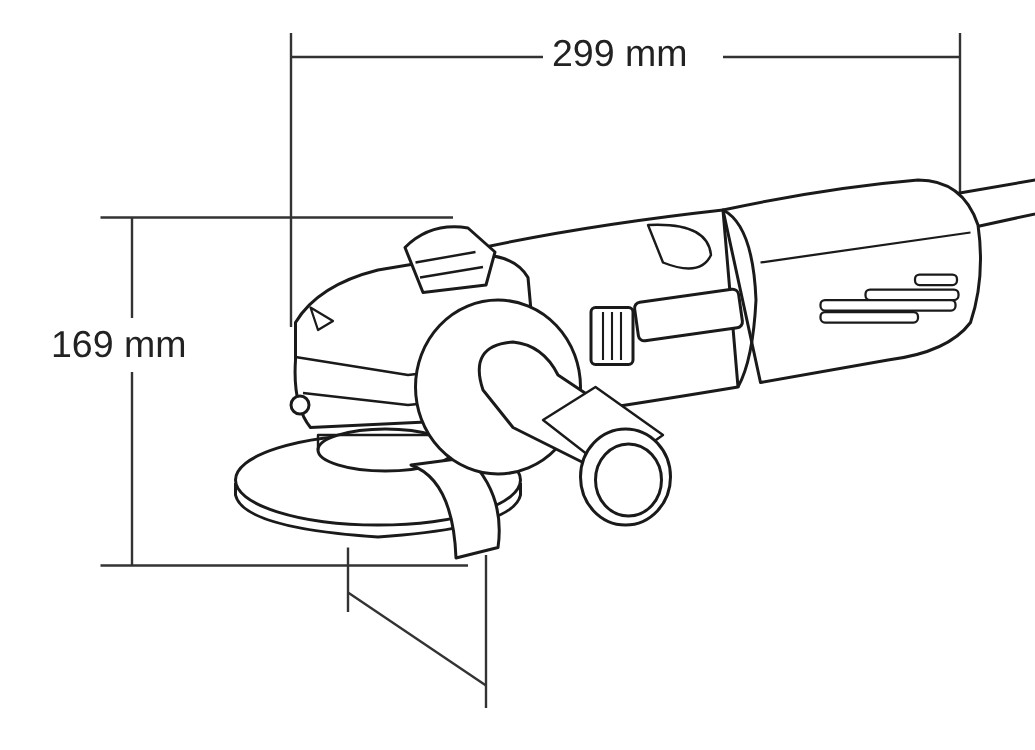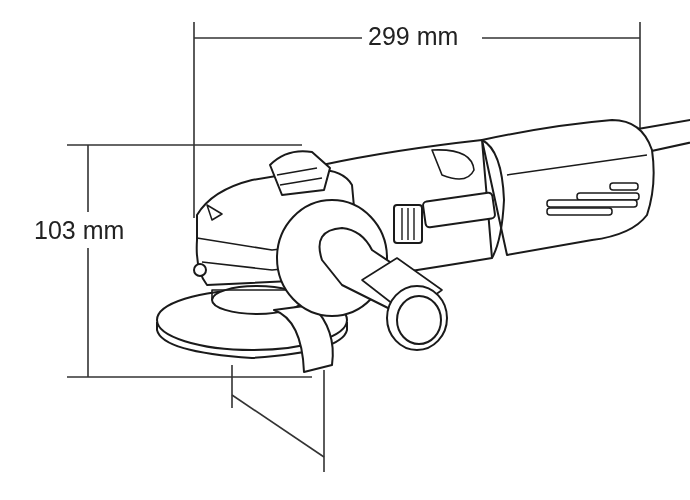--- a/index.html
+++ b/index.html
@@ -75,15 +75,15 @@
 
       <ellipse cx="320" cy="258" rx="55" ry="58"></ellipse>
       <path d="M310 260 Q300 230 330 228 Q350 230 360 250 L420 290 Q440 310 420 330 L390 315 L330 285 Z"></path>
       <path d="M350 280 L385 258 L430 290 L395 315 Z" stroke-width="1.6"></path>
       <ellipse cx="405" cy="318" rx="30" ry="32"></ellipse>
       <ellipse cx="407" cy="320" rx="22" ry="24"></ellipse>
     </g>
   </svg>
 
   <div class="dim-label" style="left:356px; top:24px;">299 mm</div>
-  <div class="dim-label" style="left:22px; top:218px;">103 mm</div>
+  <div class="dim-label" style="left:22px; top:218px;">169 mm</div>
 
 </div>
 
 </body></html>

